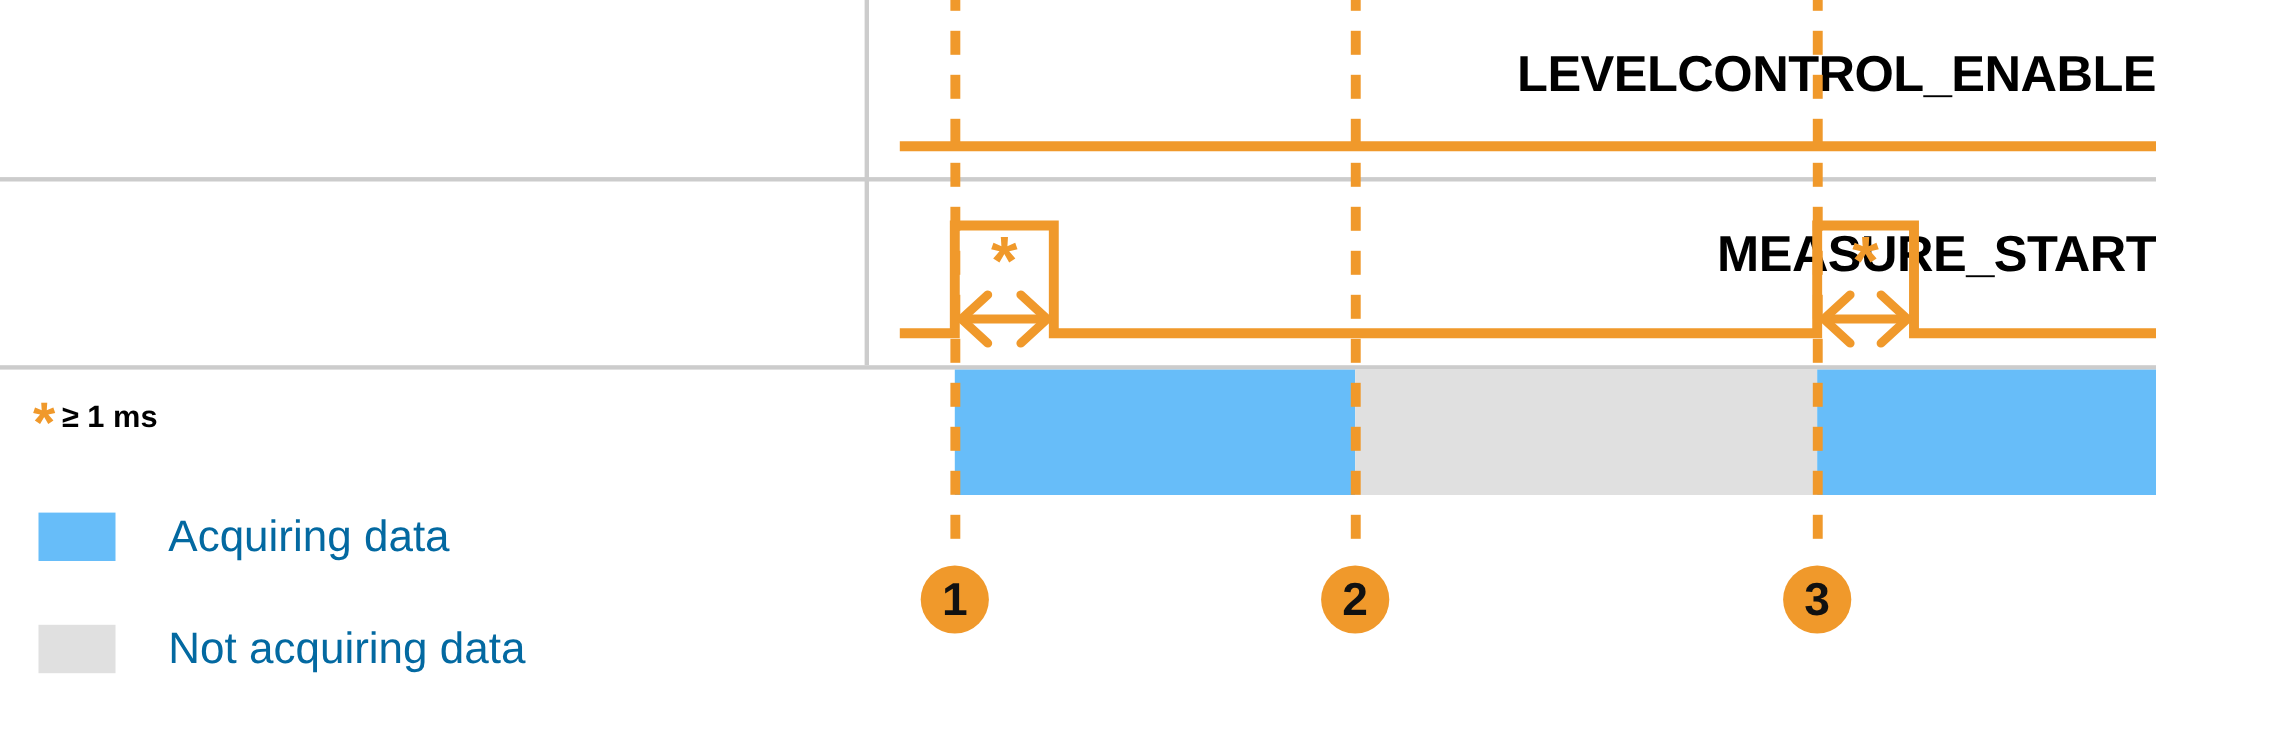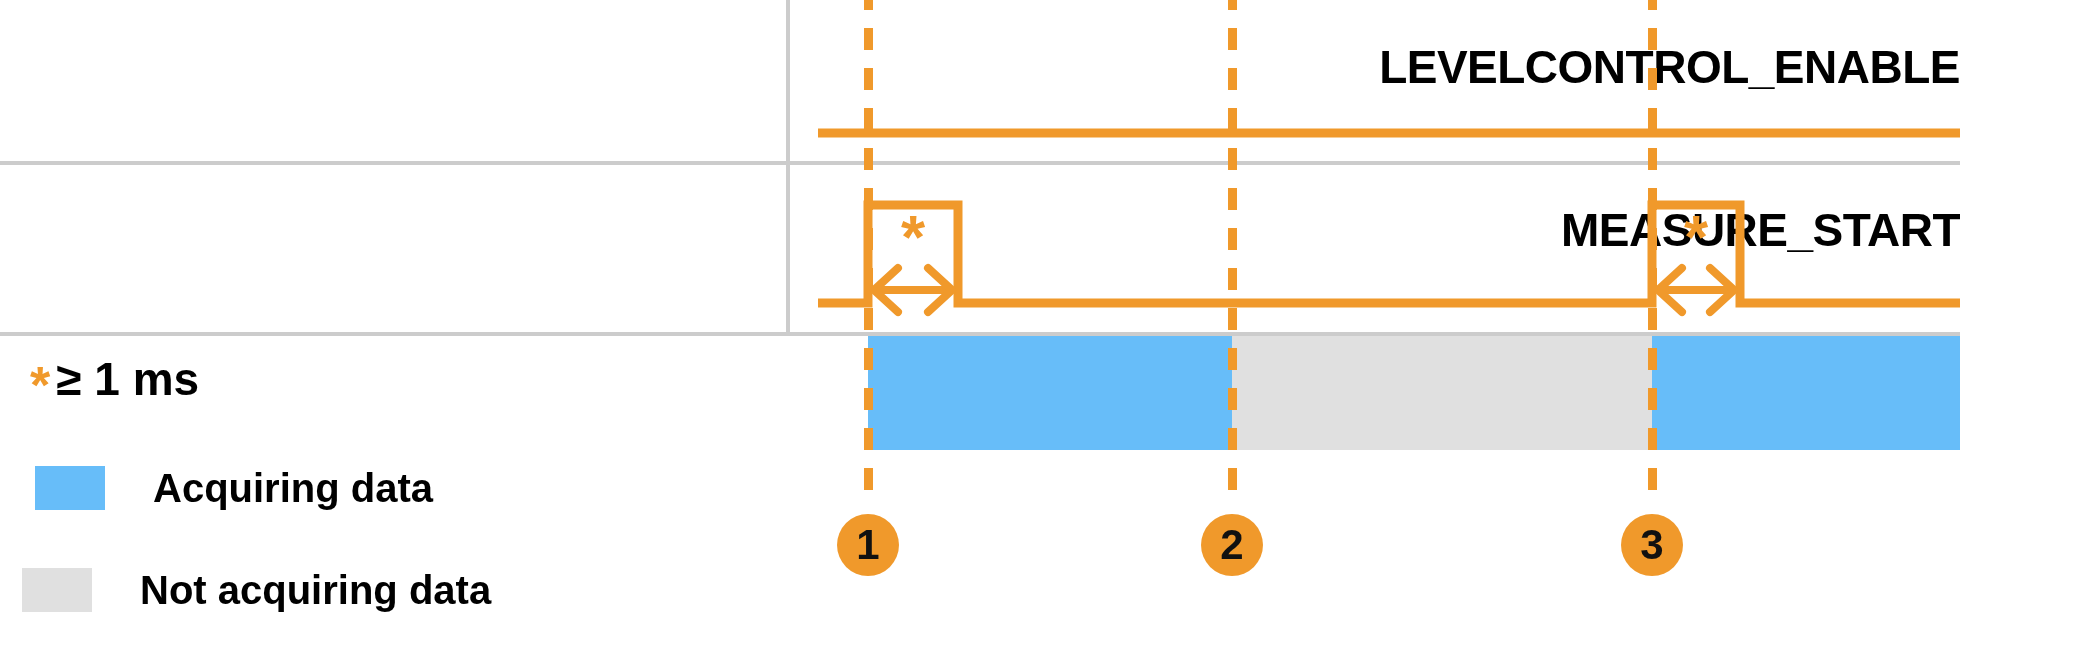--- a/index.html
+++ b/index.html
@@ -100,39 +100,39 @@
     color: #f0992b;
     font-size: 52px;
     font-weight: 700;
     line-height: 1;
     margin-right: 6px;
     position: relative;
     top: 6px;
   }
   .note-text {
     color: #000000;
-    font-size: 46px;
+    font-size: 28px;
     font-weight: 700;
     line-height: 1;
   }
   .legend-row {
     position: absolute;
     display: flex;
     align-items: center;
     white-space: nowrap;
   }
   .legend-swatch {
     width: 70px;
     height: 44px;
     flex: 0 0 auto;
   }
   .legend-text {
-    color: #000000;
+    color: #0369a1;
     font-size: 40px;
-    font-weight: 700;
+    font-weight: 400;
     line-height: 1;
     margin-left: 48px;
   }
 </style>
 </head>
 <body>
 
 <div id="stage">
 
   <div class="hrule" style="top:161px; width:2076px;"></div>
@@ -202,18 +202,18 @@
   <div class="note-row" style="left:30px; top:353px;">
     <span class="note-star">*</span>
     <span class="note-text">≥ 1 ms</span>
   </div>
 
   <div class="legend-row" style="left:35px; top:466px;">
     <span class="legend-swatch" style="background:#67bdf9;"></span>
     <span class="legend-text">Acquiring data</span>
   </div>
 
-  <div class="legend-row" style="left:22px; top:568px;">
+  <div class="legend-row" style="left:35px; top:568px;">
     <span class="legend-swatch" style="background:#e0e0e0;"></span>
     <span class="legend-text">Not acquiring data</span>
   </div>
 
 </div>
 
 </body></html>

